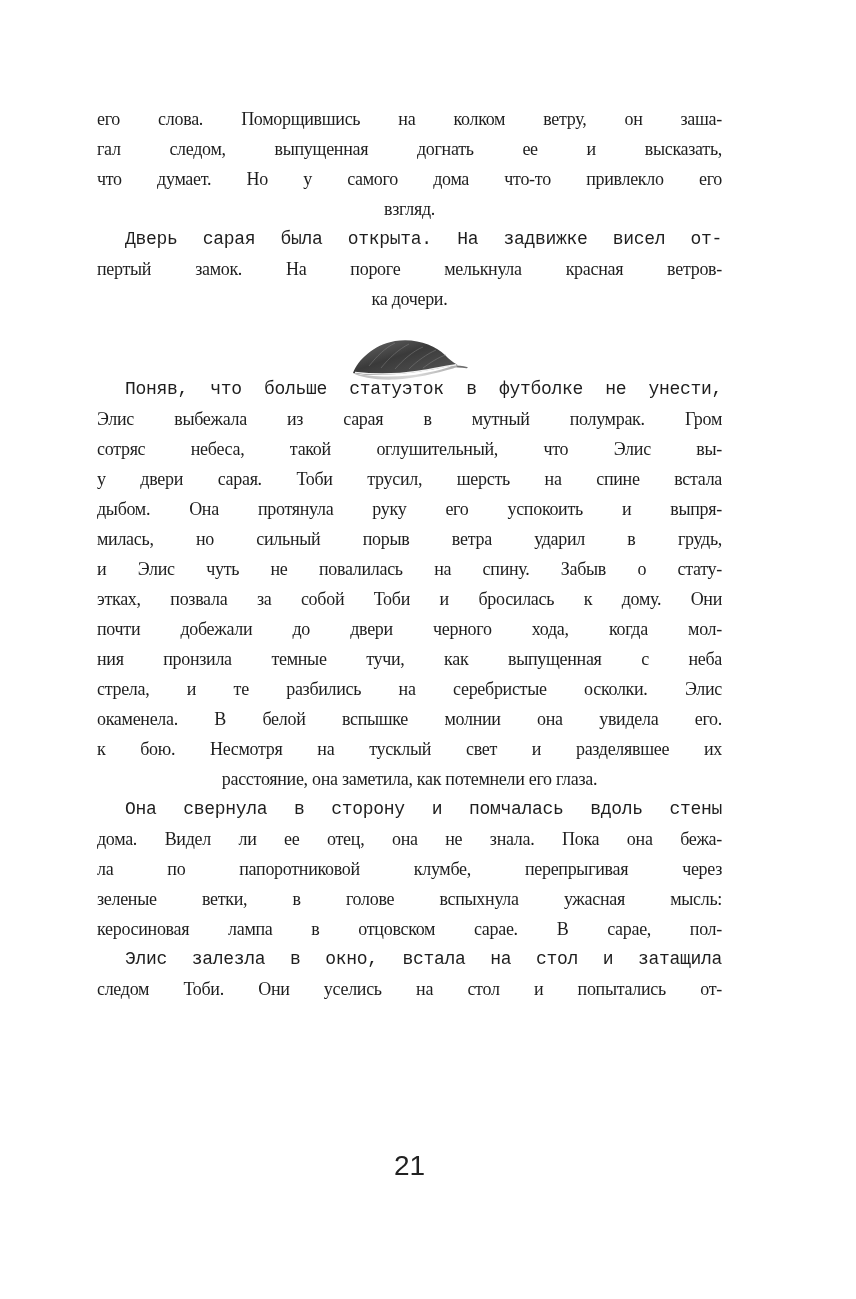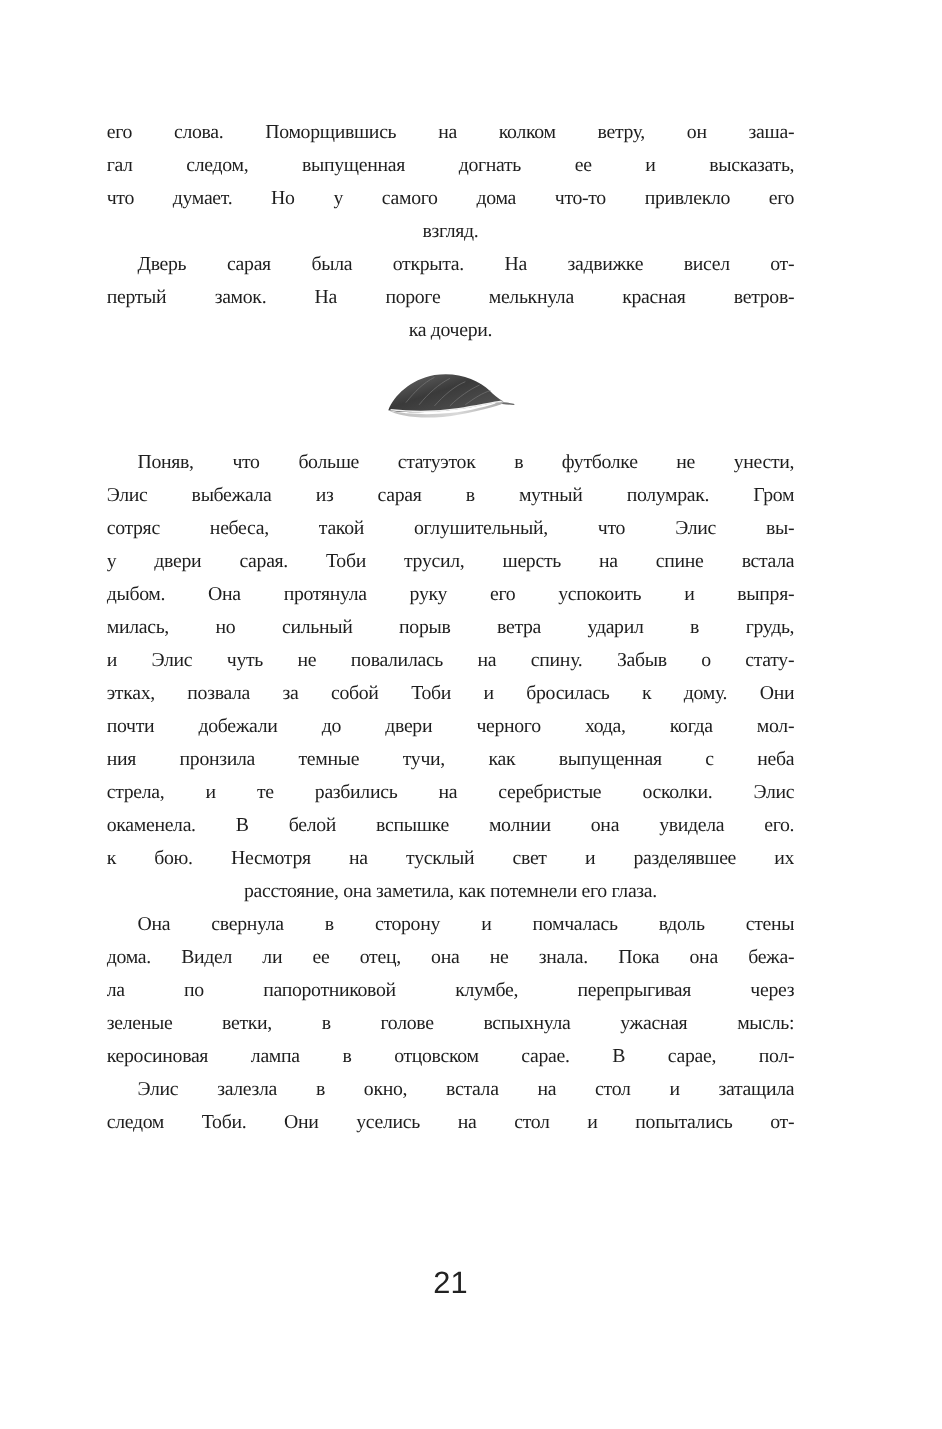--- a/index.html
+++ b/index.html
@@ -19,29 +19,29 @@
     position: absolute;
     left: 97px;
     top: 104px;
     width: 625px;
     color: #1e1e1e;
     font-size: 18px;
     letter-spacing: -0.3px;
     line-height: 30px;
   }
   .paragraph { margin: 0; padding: 0; }
-  .paragraph.gap-before { margin-top: 90px; }
+  .paragraph.gap-before { margin-top: 60px; }
   .line {
     height: 30px;
     overflow: hidden;
     text-align: justify;
     text-align-last: justify;
     white-space: normal;
   }
-  .line.indent { text-indent: 28px; }
+  .line.indent { text-indent: 28px; font-family: Liberation Mono, monospace; }
   .line.last {
     text-align: center;
     text-align-last: auto;
   }
   .ornament {
     position: absolute;
     top: 234px;               
     left: 50%;
     transform: translateX(-50%);
     width: 122px;

